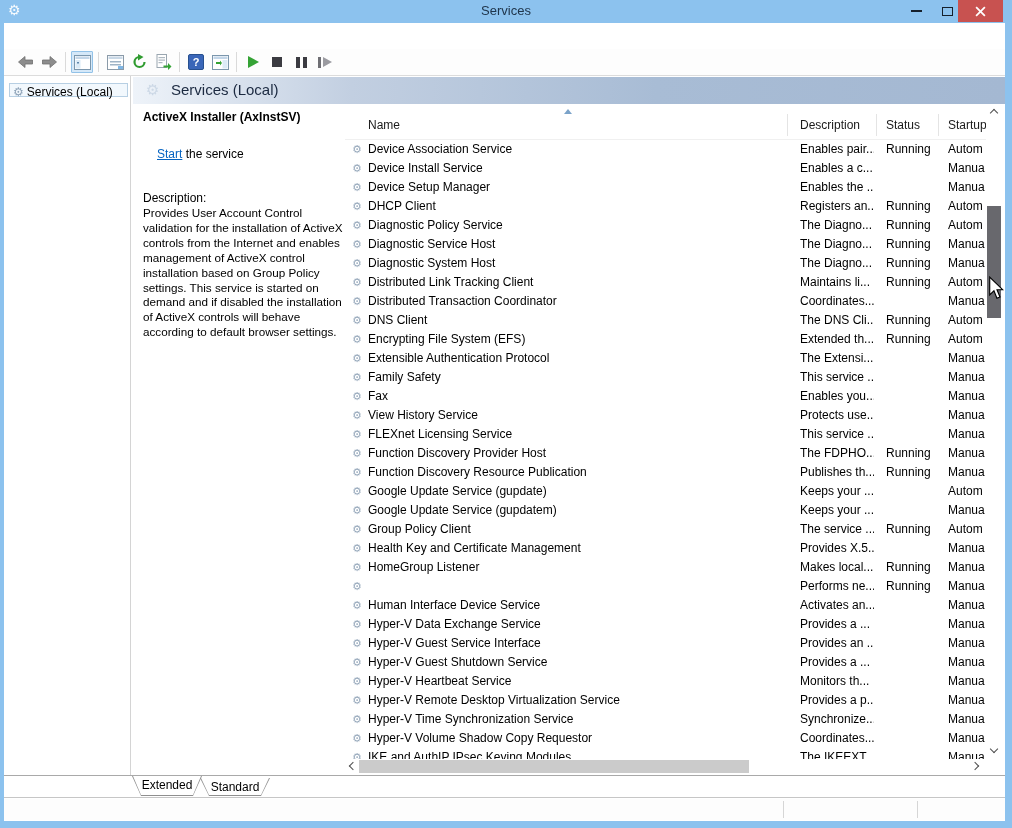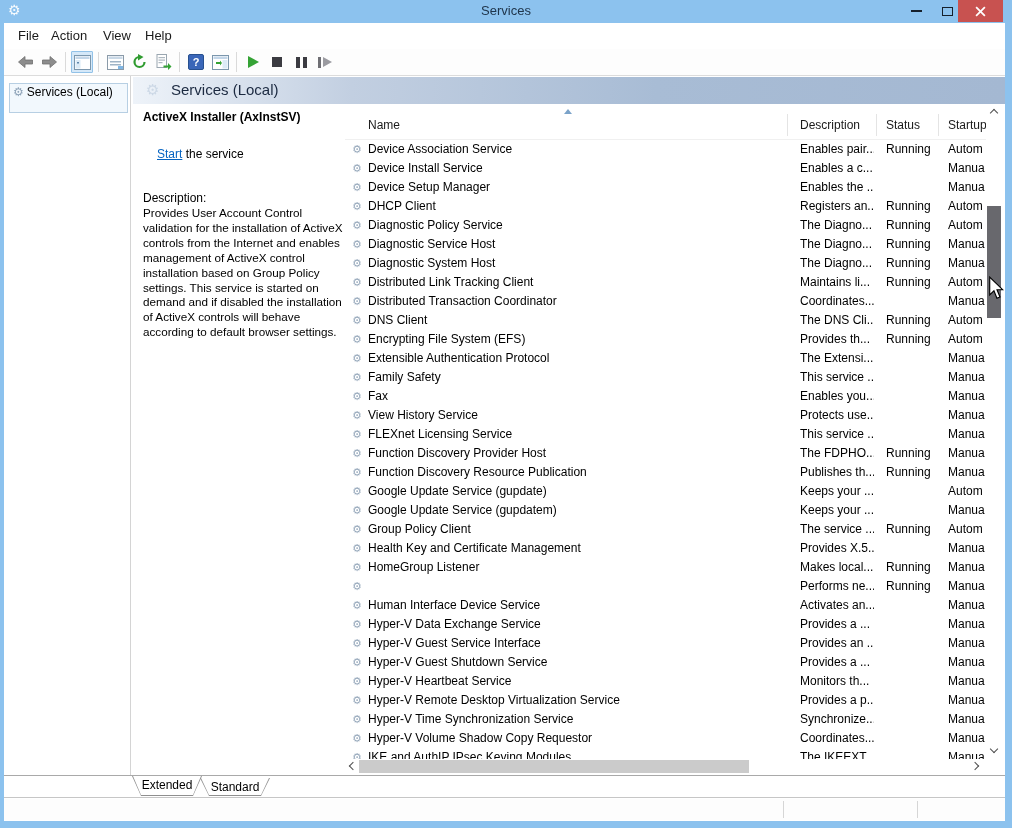--- a/index.html
+++ b/index.html
@@ -37,21 +37,21 @@
   .pause-bars { display:flex; gap:3px; } .pause-bars i { display:block; width:4px; height:11px; background:#3b3b41; }
   .restart-wrap { display:flex; align-items:center; gap:2px; }
   .restart-bar { width:3px; height:11px; background:#6f6f74; }
   .restart-tri { width:0; height:0; border-left:9px solid #9b9ba1; border-top:5.5px solid transparent; border-bottom:5.5px solid transparent; }
   .help-btn { width:16px; height:16px; background:#3a66b8; border:1px solid #27508f; border-radius:2px;
               color:#fff; font-weight:bold; font-size:11px; text-align:center; line-height:14px; }
 
   
   .main { position:absolute; top:53px; left:0; width:1001px; height:700px; border-bottom:1px solid #a9a9a9; }
   .tree-panel { position:absolute; left:0; top:0; width:127px; height:100%; background:#fff; border-right:1px solid #d4d4d4; }
-  .tree-item { position:absolute; left:5px; top:7px; right:2px; height:30px; border:1px solid #b7cfe3;
+  .tree-item { position:absolute; left:5px; top:7px; right:2px; height:14px; border:1px solid #b7cfe3;
                background:#f2f8fd; font-size:12px; line-height:16px; color:#000; white-space:nowrap; padding-left:3px; }
   .gear { font-family:"DejaVu Sans", sans-serif; color:#8ea3b8; }
   .tree-item .gear { font-size:12px; margin-right:3px; }
 
   .right-pane { position:absolute; left:128px; top:0; right:0; bottom:0; background:#fff; }
   .band { position:absolute; left:1px; right:0; top:1px; height:27px;
           background:linear-gradient(to right,#eef3f9 0%, #c2cfe1 25%, #a8bcd5 60%, #a4b8d2 100%); }
   .band .gear { position:absolute; left:13px; top:4px; font-size:15px; color:#ccd8e6; }
   .band-title { position:absolute; left:38px; top:4px; font-size:15px; color:#1b2940; }
 
@@ -125,26 +125,20 @@
     <div class="wc close">
       <svg width="11" height="11" viewBox="0 0 10 10">
         <line x1="1" y1="1" x2="9" y2="9" stroke="#fff" stroke-width="1.6"></line>
         <line x1="9" y1="1" x2="1" y2="9" stroke="#fff" stroke-width="1.6"></line>
       </svg>
     </div>
   </div>
 
   <div class="app">
 
-    <div class="menubar">
-      <span class="menu-item m-file">File</span>
-      <span class="menu-item m-action">Action</span>
-      <span class="menu-item m-view">View</span>
-      <span class="menu-item m-help">Help</span>
-    </div>
 
     <div class="toolbar">
       <div class="tbtn">
         <svg width="17" height="16" viewBox="0 0 16 16">
           <path d="M1 8 L7.5 2.5 V6 H15 V10 H7.5 V13.5 Z" fill="#8d8d8d" stroke="#6f6f6f" stroke-width="0.8"></path>
         </svg>
       </div>
       <div class="tbtn">
         <svg width="17" height="16" viewBox="0 0 16 16">
           <path d="M15 8 L8.5 2.5 V6 H1 V10 H8.5 V13.5 Z" fill="#8d8d8d" stroke="#6f6f6f" stroke-width="0.8"></path>
@@ -315,21 +309,21 @@
               <div class="lrow">
                 <span class="gearcell">⚙</span>
                 <span class="c-name">DNS Client</span>
                 <span class="c-desc">The DNS Cli...</span>
                 <span class="c-status">Running</span>
                 <span class="c-startup">Autom</span>
               </div>
               <div class="lrow">
                 <span class="gearcell">⚙</span>
                 <span class="c-name">Encrypting File System (EFS)</span>
-                <span class="c-desc">Provides th...</span>
+                <span class="c-desc">Extended th...</span>
                 <span class="c-status">Running</span>
                 <span class="c-startup">Autom</span>
               </div>
               <div class="lrow">
                 <span class="gearcell">⚙</span>
                 <span class="c-name">Extensible Authentication Protocol</span>
                 <span class="c-desc">The Extensi...</span>
                 <span class="c-status"></span>
                 <span class="c-startup">Manua</span>
               </div>

